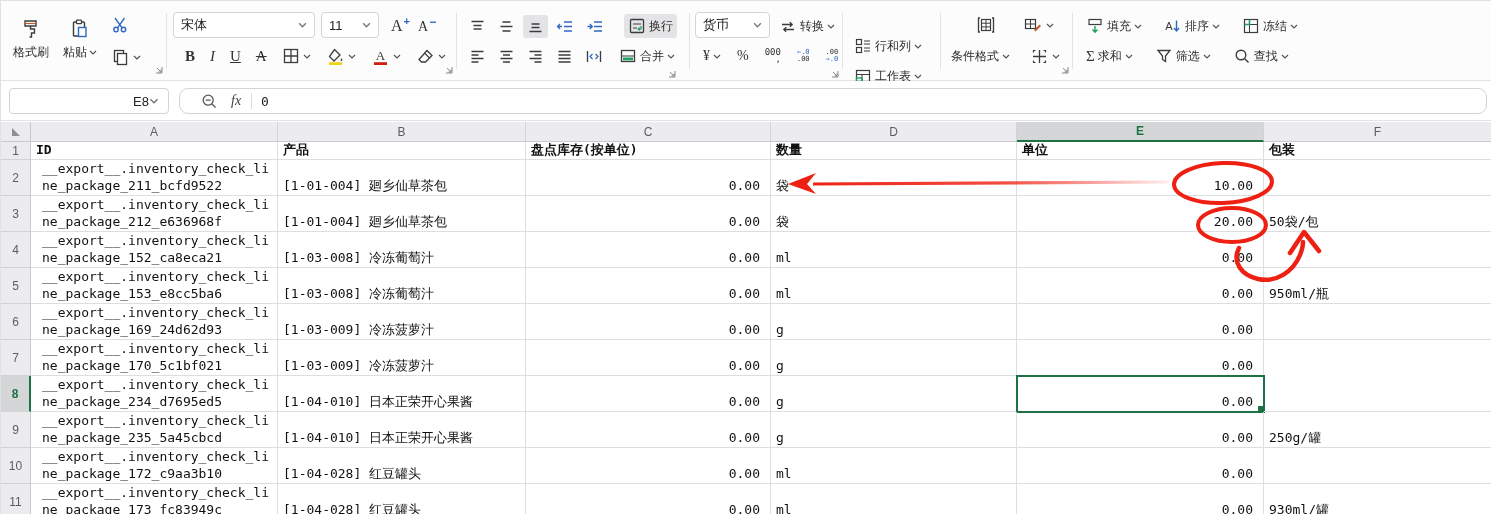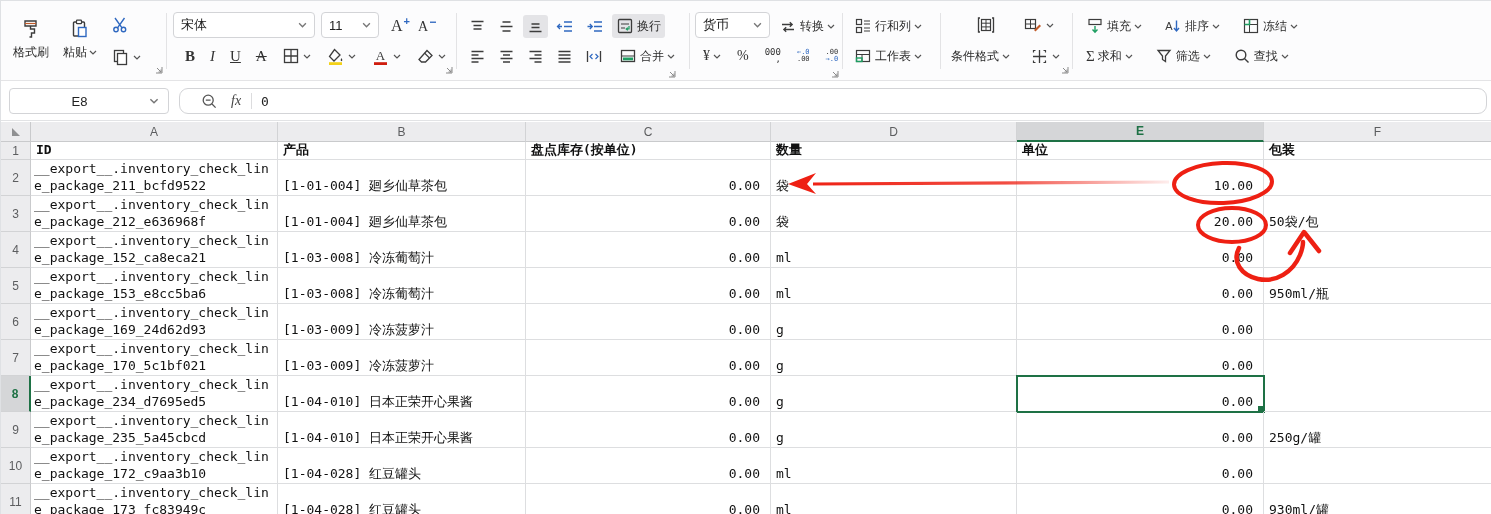--- a/index.html
+++ b/index.html
@@ -19,41 +19,41 @@
   .bigbtn { display:flex; flex-direction:column; align-items:center; justify-content:center; gap:4px; padding:4px 4px; border-radius:3px; }
   .glyph { font-family:"Liberation Serif", serif; font-size:15px; color:#333; }
   .chev { display:inline-block; }
   .combo { display:flex; align-items:center; justify-content:space-between; height:26px; background:#fff; border:1px solid #d3d4d7; border-radius:4px; padding:0 7px; color:#222; font-size:13px; }
   .mini { font-size:7px; line-height:7px; text-align:right; color:#333; font-family:"DejaVu Sans Mono", monospace; }
   svg.ic { display:block; }
 
   
   .fbar { position:relative; width:100%; height:40px; background:#fff; border-bottom:1px solid #e2e3e5; }
   .namebox { position:absolute; left:8px; top:7px; width:160px; height:26px; border:1px solid #d3d4d7; border-radius:4px; background:#fff; display:flex; align-items:center; }
-  .namebox .ref { flex:1; text-align:center; font-size:13px; color:#222; }
+  .namebox .ref { flex:1; text-align:right; font-size:13px; color:#222; }
   .fxbox { position:absolute; left:178px; top:7px; right:4px; height:26px; border:1px solid #d3d4d7; border-radius:9px; background:#fff; display:flex; align-items:center; }
   .fxbox .fx { font-family:"Liberation Serif", serif; font-style:italic; font-size:14px; color:#444; margin:0 10px 0 12px; }
   .fxsep { width:1px; height:16px; background:#dcdcdе; background:#dcdcde; margin-right:9px; }
   .fval { font-family:"DejaVu Sans Mono", monospace; font-size:13px; color:#222; }
 
   
   .grid { position:absolute; left:0; top:121px; width:1491px; height:393px; background:#fff; }
   .gridhead { display:grid; grid-template-columns:30px 247px 248px 245px 246px 247px 228px; height:20px; }
   .corner { background:#ececee; border-right:1px solid #c9cacc; border-bottom:1px solid #c9cacc; position:relative; }
   .corner .tri { position:absolute; left:11px; top:6px; width:0; height:0; border-bottom:8px solid #8f9092; border-right:8px solid transparent; }
   .ch { background:#ececee; border-right:1px solid #d2d3d5; border-bottom:1px solid #c9cacc; display:flex; align-items:center; justify-content:center; font-size:12px; color:#5c5d5f; }
   .ch.selc { background:#d5d6d8; color:#1e7145; font-weight:bold; border-bottom:2px solid #1e7145; }
   .grow { display:grid; grid-template-columns:30px 247px 248px 245px 246px 247px 228px; }
   .rh { background:#ececee; border-right:1px solid #c9cacc; border-bottom:1px solid #d2d3d5; display:flex; align-items:center; justify-content:center; font-size:12px; color:#5c5d5f; }
   .rh.selr { background:#d5d6d8; color:#1e7145; font-weight:bold; border-right:2px solid #1e7145; }
   .c { position:relative; border-right:1px solid #dddee0; border-bottom:1px solid #dddee0; overflow:hidden; display:flex; align-items:flex-end;
        font-family:"DejaVu Sans Mono","Liberation Mono", monospace; font-size:13px; color:#111; line-height:17px; }
   .c.num { justify-content:flex-end; padding:0 10px 1px 2px; white-space:pre; }
   .c.txt { padding:0 2px 1px 5px; white-space:pre; }
-  .c.wrapid { padding:0 2px 1px 3px; word-break:break-all; align-items:flex-start; }
+  .c.wrapid { padding:0 2px 1px 11px; word-break:break-all; align-items:flex-start; }
   .hrowcell { font-weight:bold; }
   .c.selcell { outline:2px solid #1e7145; outline-offset:-1px; }
   .handle { position:absolute; right:-1px; bottom:-1px; width:7px; height:7px; background:#1e7145; border:1px solid #fff; }
 
   
   .overlay { position:absolute; left:0; top:0; width:1491px; height:514px; pointer-events:none; z-index:40; }
 </style>
 </head>
 <body>
 
@@ -209,21 +209,21 @@
         <div class="tbtn">
             <svg class="ic" width="18" height="17" viewBox="0 0 18 17">
               <path d="M8 4h8 M8 8.5h8 M8 13h8 M6 8.5H1.5 M4 6 L1.5 8.5 L4 11" stroke="#2f68c0" stroke-width="1.3" fill="none"></path>
             </svg>
           </div>
         <div class="tbtn">
             <svg class="ic" width="18" height="17" viewBox="0 0 18 17">
               <path d="M8 4h8 M8 8.5h8 M8 13h8 M1.5 8.5H6 M3.8 6 L6.3 8.5 L3.8 11" stroke="#2f68c0" stroke-width="1.3" fill="none"></path>
             </svg>
           </div>
-        <div class="tbtn pressed" style="margin-left:0;">
+        <div class="tbtn pressed" style="margin-left:12px;">
           <svg class="ic" width="18" height="18" viewBox="0 0 18 18">
               <rect x="2.5" y="2.5" width="13" height="13" rx="1" fill="none" stroke="#3c3c3c" stroke-width="1.3"></rect>
               <path d="M5 7h8 M5 11h4" stroke="#3c3c3c" stroke-width="1.2"></path>
               <path d="M13 9v3h-2.5 M11.8 10.6 L10.2 12 L11.8 13.4" stroke="#1e9e62" stroke-width="1.2" fill="none"></path>
             </svg>
           <span>换行</span>
         </div>
       </div>
       <div class="rrow r2" style="gap:4px; padding-left:2px;">
         <div class="tbtn">
@@ -307,21 +307,21 @@
         <div class="tbtn">
             <span class="mini"><span>.00</span><br><span style="color:#2f68c0;">→.0</span></span>
           </div>
       </div>
     </div>
     <div class="rdiv" style="left:841px;"></div>
     <svg class="launch" style="left:829px; top:68px;" width="9" height="9" viewBox="0 0 9 9">
         <path d="M8 2v6H2 M3 3l4 4 M7 4.5V7H4.5" fill="none" stroke="#8a8a8a" stroke-width="1"></path>
       </svg>
 
-    <div class="rgroup" style="left:849px; width:88px;">
+    <div class="rgroup" style="left:849px; width:88px;margin-top:20px;">
       <div class="rrow r1">
         <div class="tbtn">
           <svg class="ic" width="18" height="18" viewBox="0 0 18 18">
               <rect x="2.5" y="2.5" width="5" height="5" fill="none" stroke="#3c3c3c" stroke-width="1.2"></rect>
               <rect x="2.5" y="10.5" width="5" height="5" fill="none" stroke="#3c3c3c" stroke-width="1.2"></rect>
               <path d="M10 4h6 M10 7h6 M10 11h6 M10 14h6" stroke="#3c3c3c" stroke-width="1.2"></path>
             </svg>
           <span>行和列</span>
           <svg class="chev" width="8" height="5" viewBox="0 0 8 5">
               <polyline points="1,1 4,4 7,1" fill="none" stroke="#555" stroke-width="1.2"></polyline>

